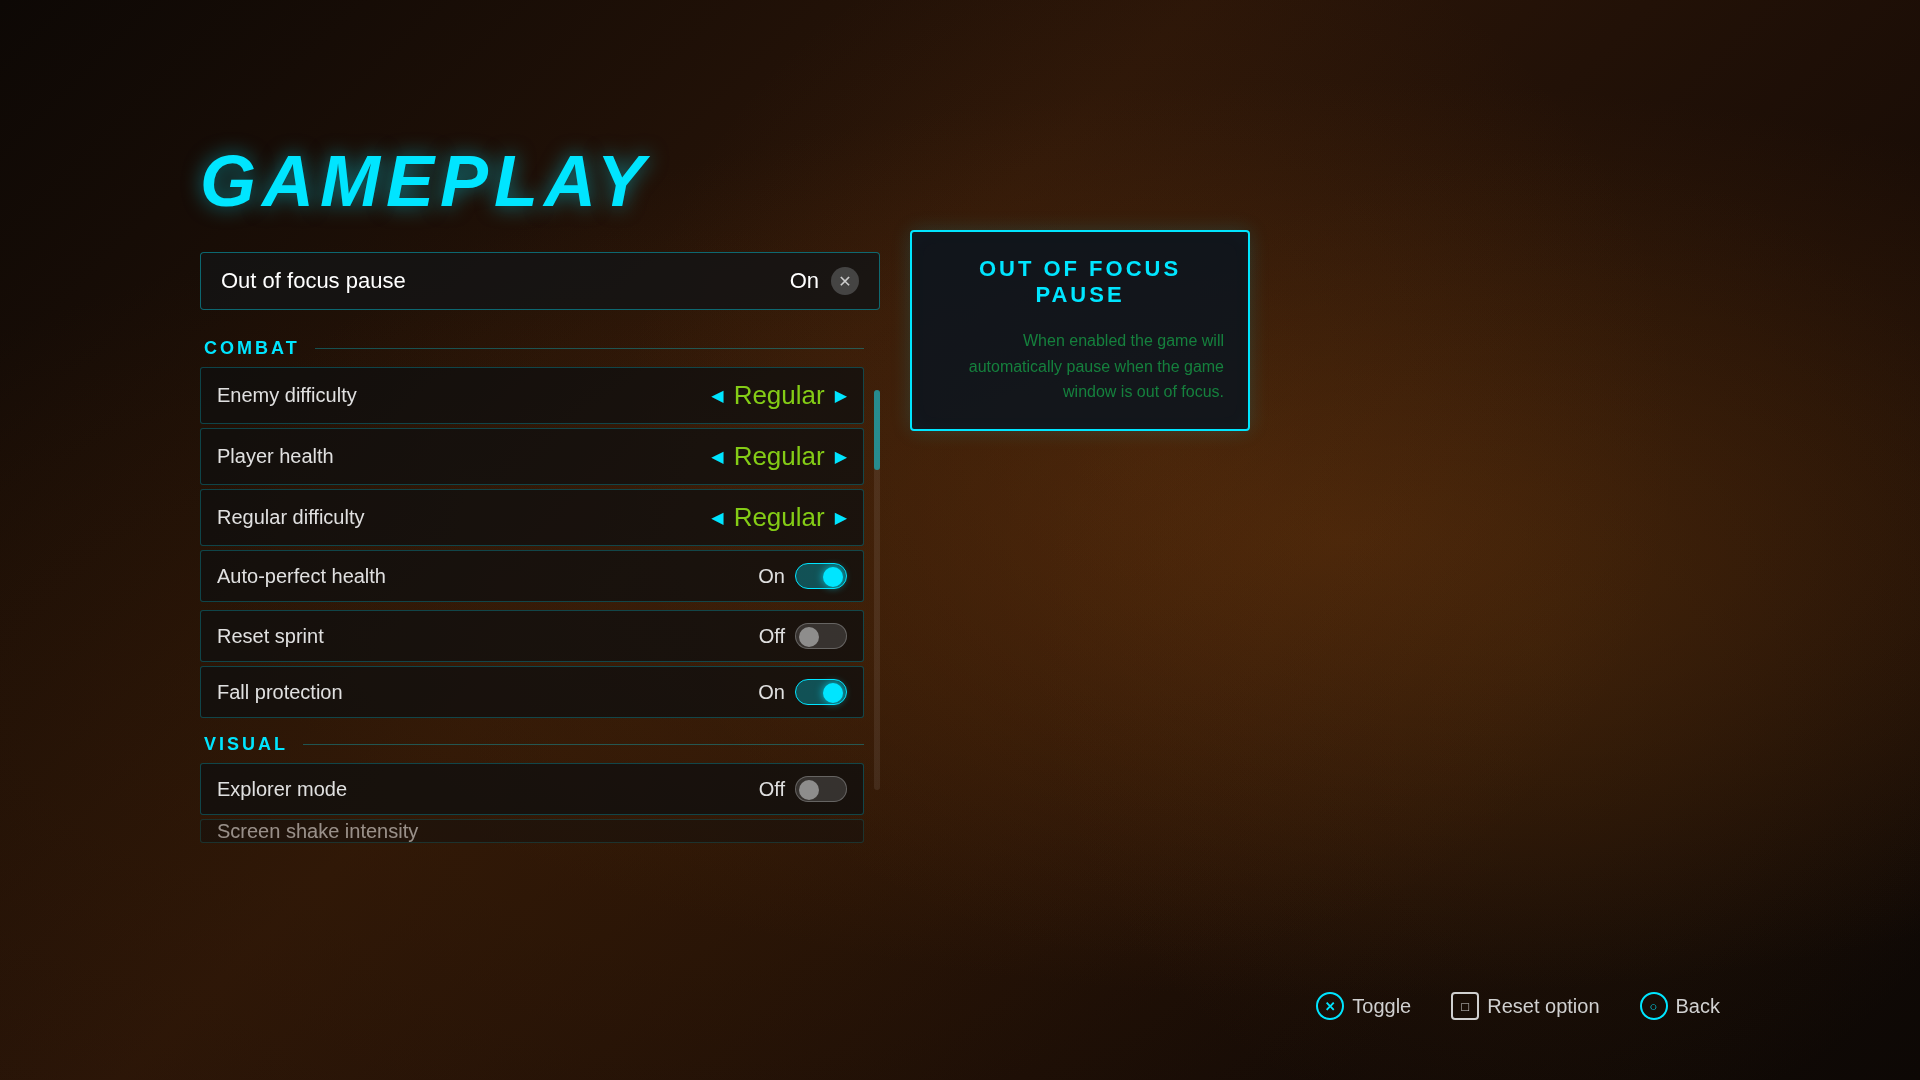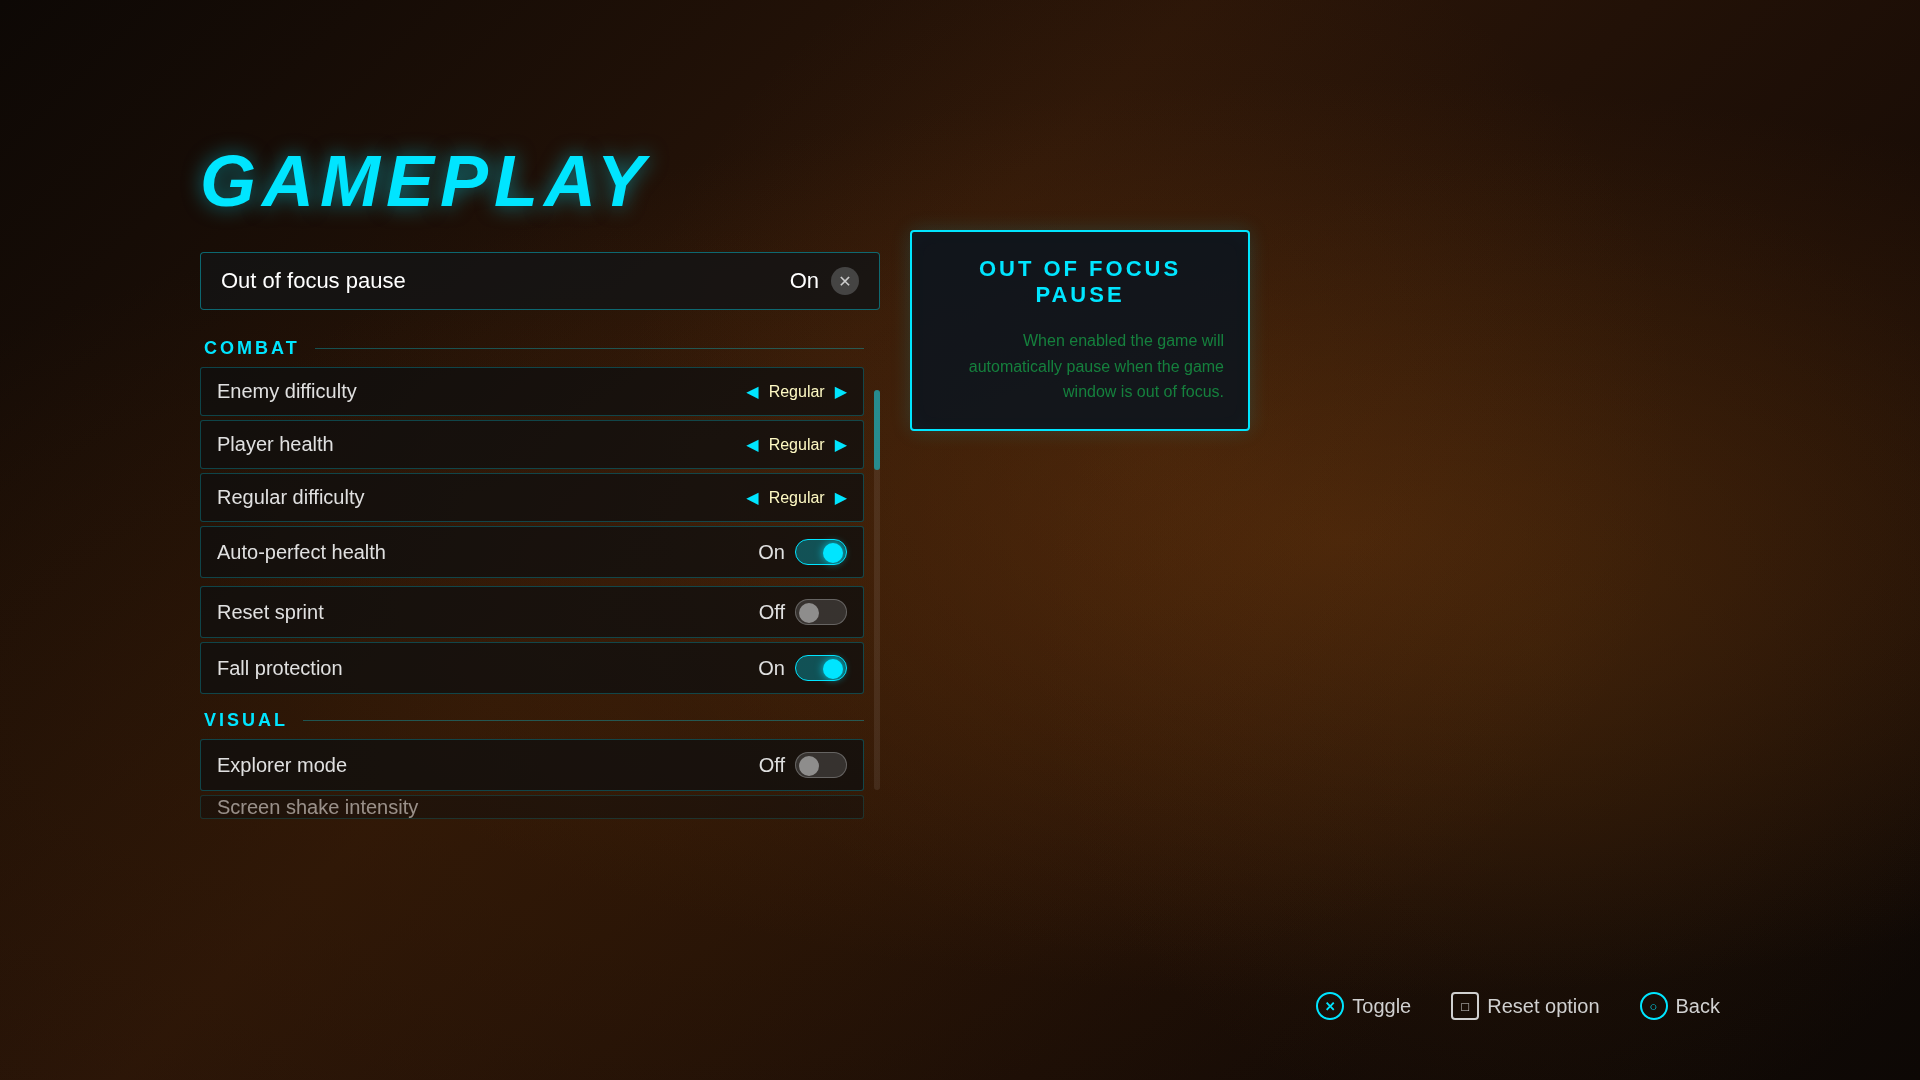--- a/index.html
+++ b/index.html
@@ -143,22 +143,22 @@
       font-size: 20px;
     }
 
     .setting-row-right {
       display: flex;
       align-items: center;
       gap: 10px;
     }
 
     .setting-value {
-      color: #fef9c3;
-      font-size: 16px;
+      color: #84cc16;
+      font-size: 26px;
     }
 
     .arrow {
       color: #00e5ff;
       font-size: 16px;
     }
 
     
     .toggle {
       width: 52px;

